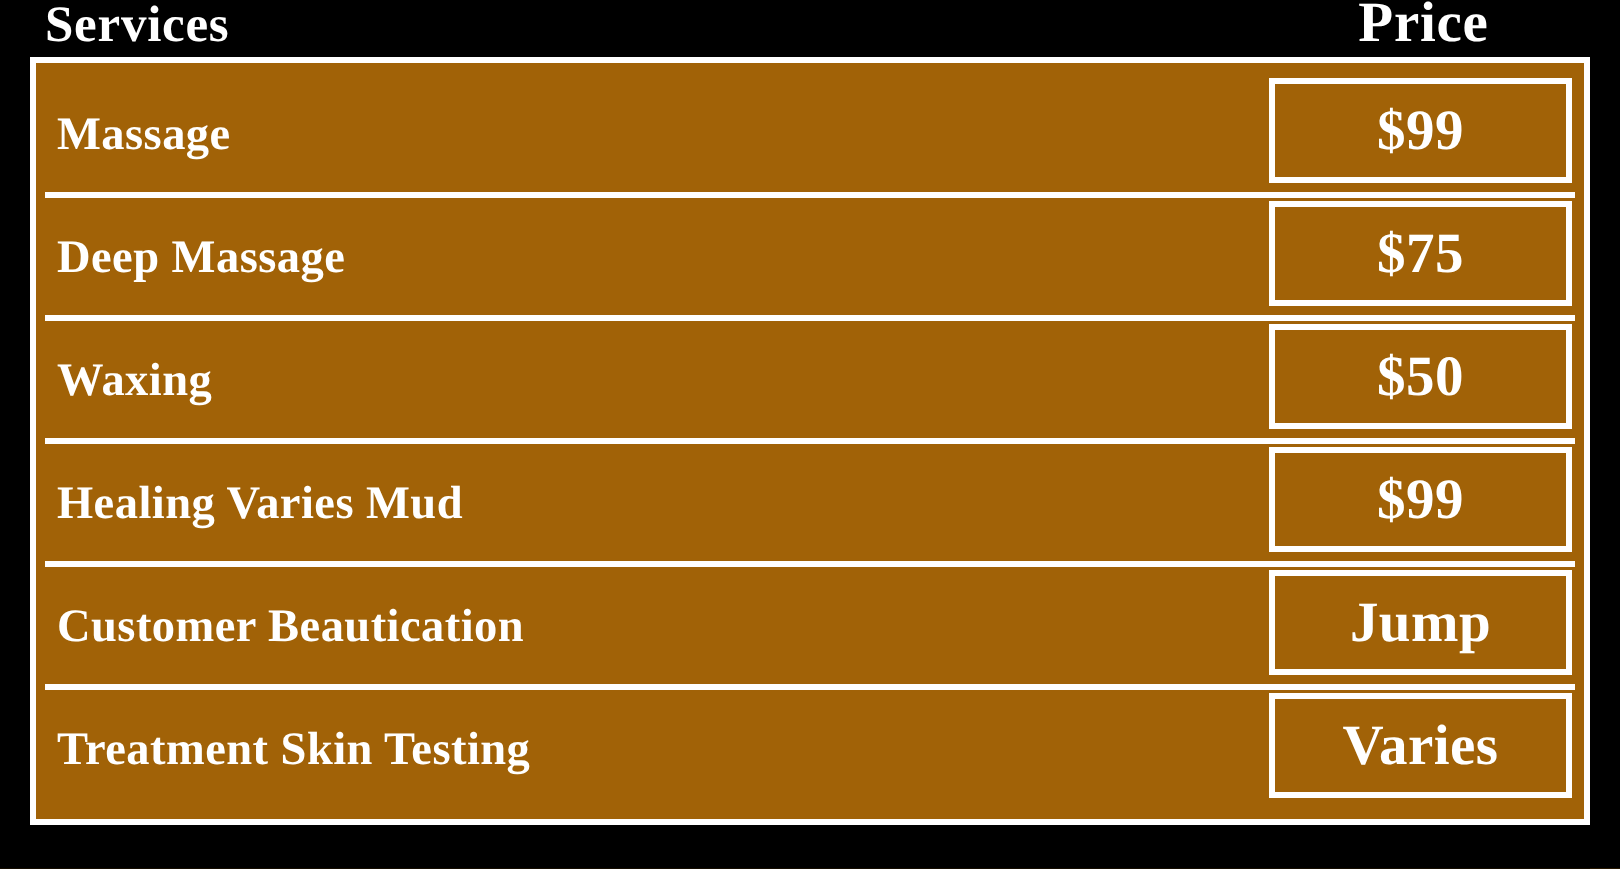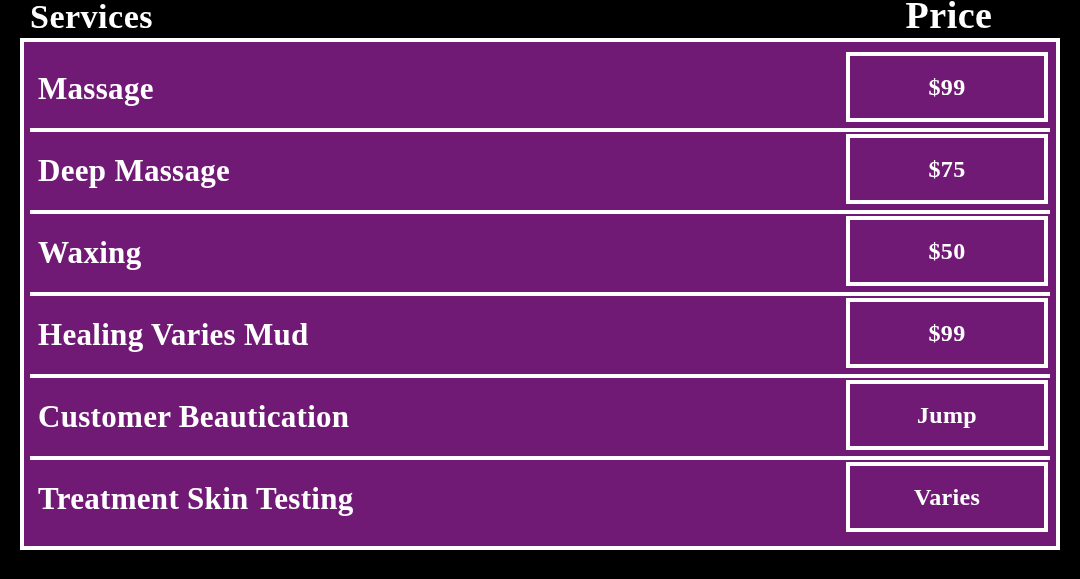--- a/index.html
+++ b/index.html
@@ -61,21 +61,21 @@
 
   
   .table-frame {
     position: absolute;
     left: 20px;
     top: 38px;
     width: 1040px;
     height: 512px;
     border: 4px solid #ffffff;
     box-sizing: border-box;
-    background: #701a75;
+    background: #a16207;
   }
 
   .rows {
     position: absolute;
     left: 0;
     top: 0;
     right: 0;
     bottom: 0;
     display: flex;
     flex-direction: column;
@@ -119,21 +119,21 @@
     justify-content: center;
     box-sizing: border-box;
     border-left: 4px solid #ffffff;
     border-top: 4px solid #ffffff;
     border-right: 4px solid #ffffff;
     border-bottom: 4px solid #ffffff;
     margin: 2px 2px 6px 2px;
   }
   .price-value {
     color: #ffffff;
-    font-size: 24px;
+    font-size: 38px;
     font-weight: bold;
     line-height: 1;
     white-space: nowrap;
     letter-spacing: 0.3px;
   }
 </style>
 </head>
 <body>
 
 <div class="page">

